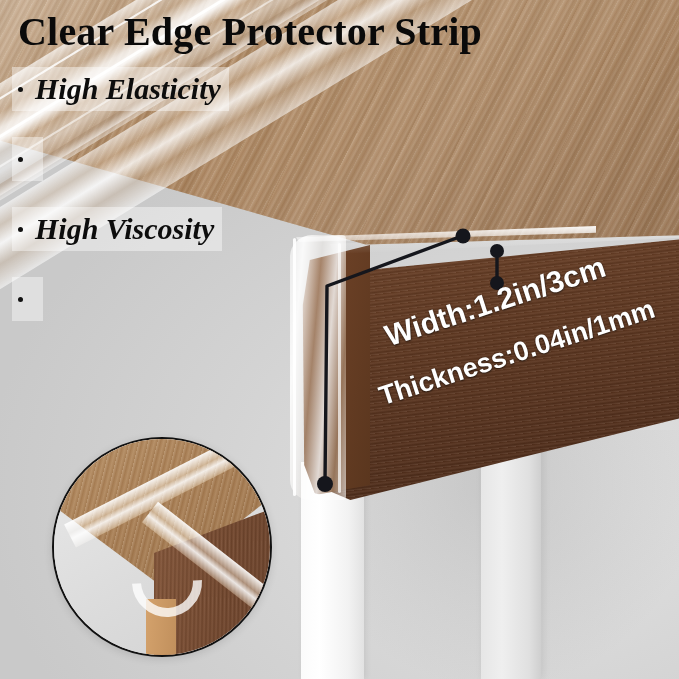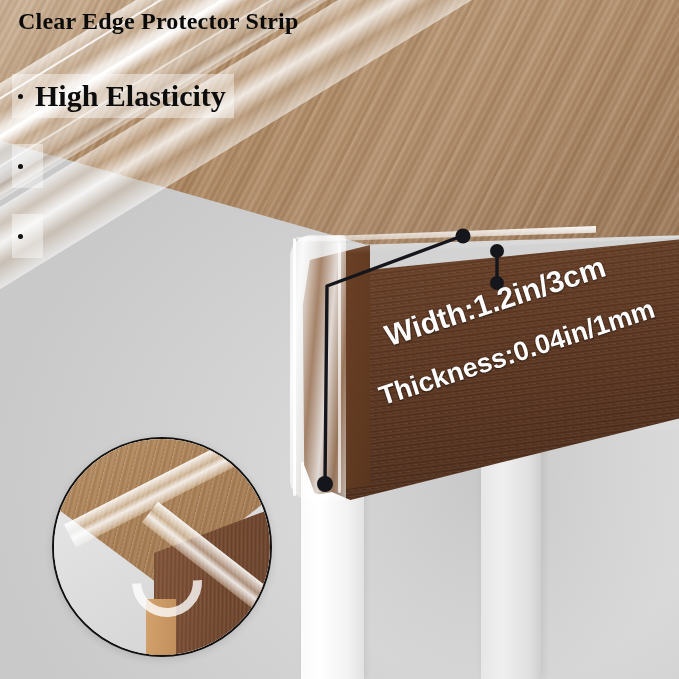--- a/index.html
+++ b/index.html
@@ -200,22 +200,23 @@
     position: absolute;
     left: 296px; top: 226px;
     width: 300px; height: 16px;
     clip-path: polygon(0% 70%, 100% 0%, 100% 42%, 1% 100%);
     background: linear-gradient(180deg, rgba(255,255,255,.95), rgba(255,255,255,.45));
   }
 
   
   .bullets {
     position: absolute;
-    left: 12px; top: 74px;
+    left: 12px; top: 67px;
     width: 300px;
+    font-style: italic;
   }
   .bullet-row {
     position: relative;
     display: flex;
     align-items: center;
     height: 44px;
     margin-bottom: 26px;
     padding: 0 8px 0 6px;
     width: max-content;
     background: rgba(255,255,255,.42);
@@ -235,21 +236,21 @@
     color: #0d0d0d;
     white-space: nowrap;
   }
 
   
   .title {
     position: absolute;
     left: 18px; top: 8px;
     font-family: "Liberation Serif", serif;
     font-weight: bold;
-    font-size: 24px;
+    font-size: 40px;
     letter-spacing: .2px;
     color: #0a0a0a;
     white-space: nowrap;
   }
 
   
   .dim-svg {
     position: absolute;
     left: 0; top: 0;
     width: 679px; height: 679px;
@@ -406,20 +407,24 @@
   <div class="bullets">
     <div class="bullet-row">
       <span class="bullet-dot"></span>
       <span class="bullet-text">High Elasticity</span>
     </div>
     <div class="bullet-row">
       <span class="bullet-dot"></span>
     </div>
     <div class="bullet-row">
       <span class="bullet-dot"></span>
+      <span class="bullet-text">High Viscosity</span>
+    </div>
+    <div class="bullet-row">
+      <span class="bullet-dot"></span>
     </div>
   </div>
 
   <div class="inset">
     <div class="inset-bg"></div>
     <div class="inset-top"></div>
     <div class="inset-side"></div>
     <div class="inset-leg"></div>
     <div class="inset-strip-top"></div>
     <div class="inset-strip-right"></div>

